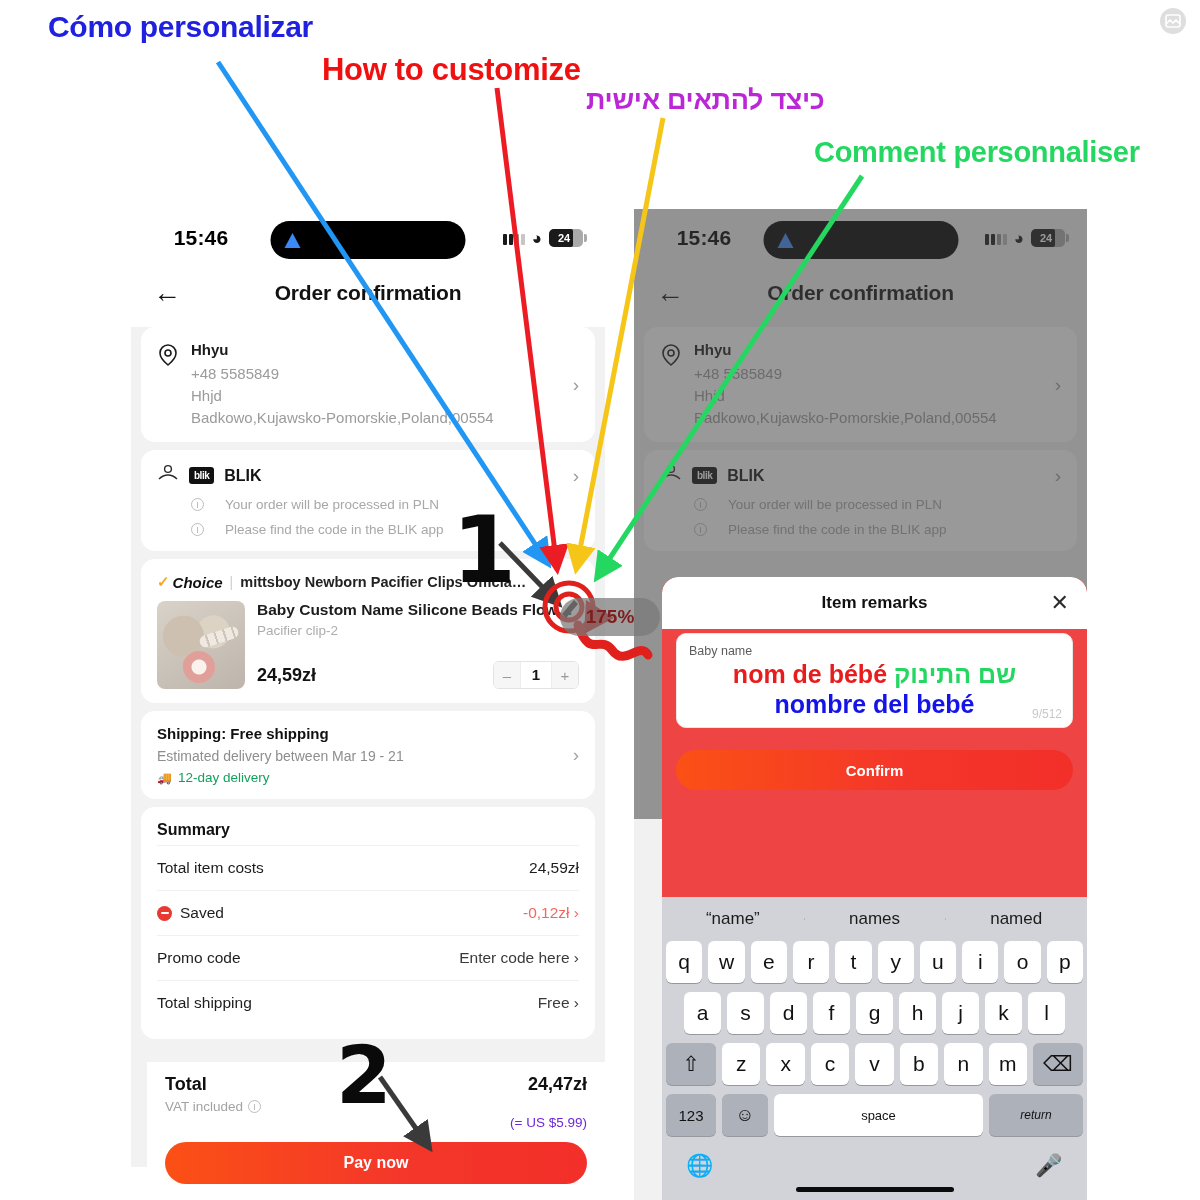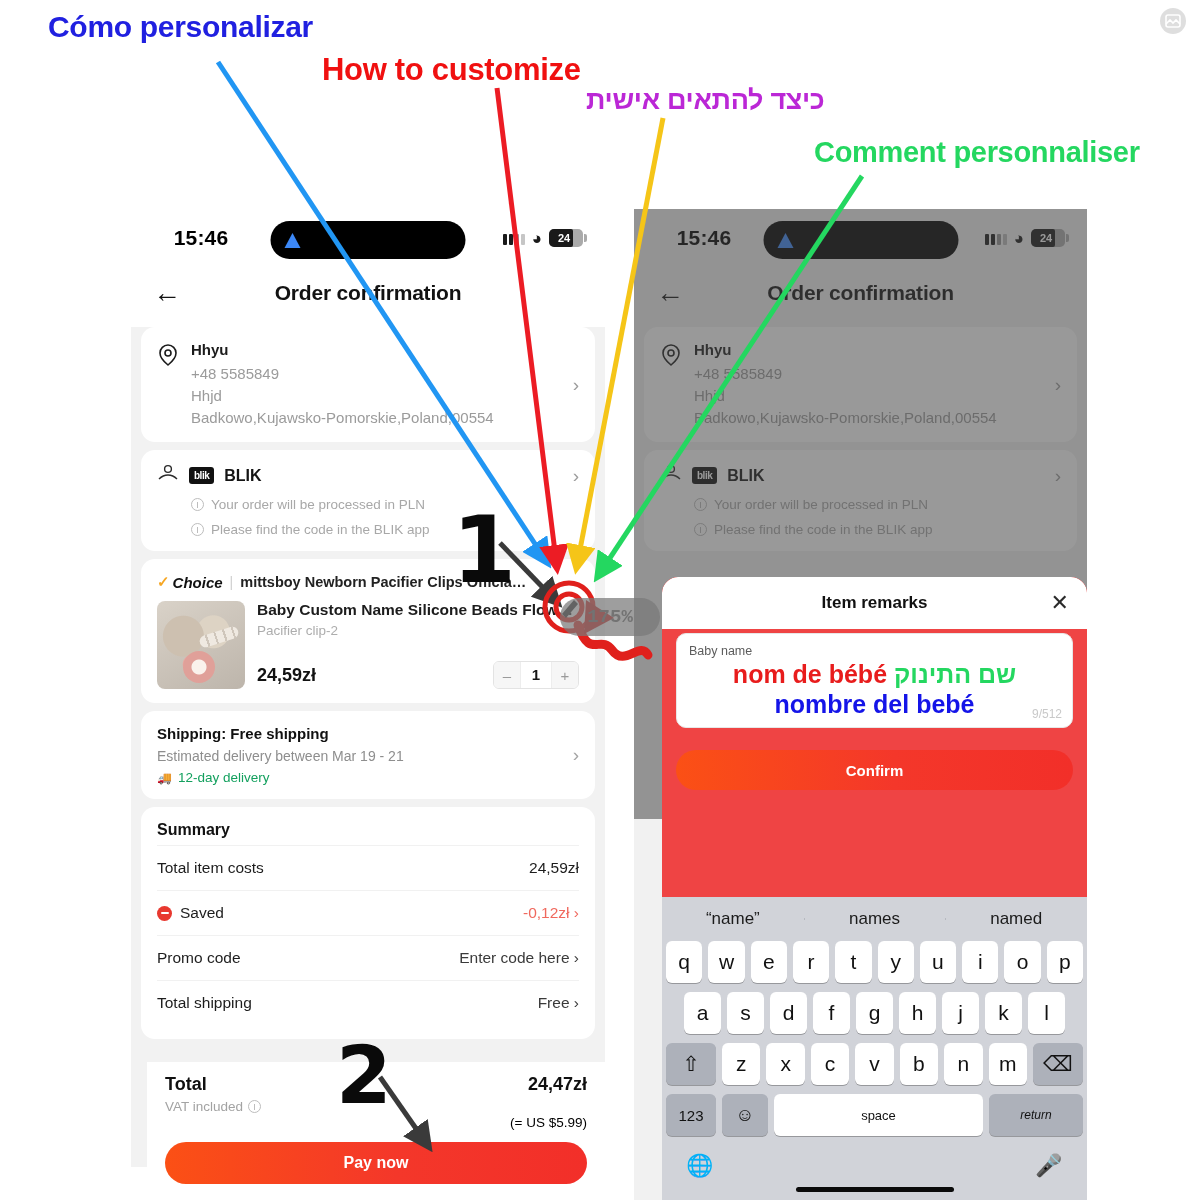--- a/index.html
+++ b/index.html
@@ -39,26 +39,25 @@
   #big-num-1 { left: 452px; top: 505px;  font-size: 92px; }
   #big-num-2 { left: 336px; top: 1036px; font-size: 80px; }
 
   
   .zoom-badge {
     position: absolute;
     left: 560px; top: 598px;
     width: 100px; height: 38px;
     border-radius: 19px;
     background: rgba(120,120,120,0.72);
-    color: #737373;
+    color: #7f1d1d;
     font-size: 19px;
     font-weight: bold;
     display: flex; align-items: center; justify-content: center;
     z-index: 62;
-    font-family: Liberation Mono, monospace;
   }
 
   
   .phone {
     position: absolute;
     overflow: hidden;
     background: #ffffff;
   }
   #phone-left  { left: 131px; top: 209px; width: 474px; height: 991px; }
   #phone-right { left: 634px; top: 209px; width: 453px; height: 991px; background: #f1f1f1; }
@@ -167,21 +166,21 @@
   .blik-logo {
     background: #111; color: #fff;
     font-size: 10px; font-weight: bold;
     padding: 3px 5px; border-radius: 3px;
     letter-spacing: -0.5px;
   }
   .pay-name { font-size: 16px; font-weight: bold; color: #141414; }
   .pay-note {
     font-size: 13.5px; color: #a8a8a8;
     margin: 10px 0 0 34px;
-    display: flex; align-items: center; gap: 7px;
+    display: flex; align-items: center; gap: 21px;
   }
   .info-circ {
     display:inline-block; width: 13px; height: 13px;
     border: 1.3px solid #bdbdbd; border-radius: 50%;
     position: relative; flex: 0 0 auto;
   }
   .info-circ::after {
     content:""; position:absolute; left: 5px; top: 2.5px;
     width: 1.3px; height: 6px; background: #bdbdbd;
   }
@@ -284,21 +283,21 @@
     background: #fff;
     padding: 12px 18px 16px;
   }
   .total-line { display: flex; align-items: flex-start; justify-content: space-between; }
   .total-label { font-size: 18px; font-weight: bold; color: #101010; }
   .total-vat {
     font-size: 13.5px; color: #a3a3a3; margin-top: 4px;
     display: flex; align-items: center; gap: 5px;
   }
   .total-amt { font-size: 18px; font-weight: bold; color: #101010; text-align: right; }
-  .total-usd { font-size: 13.5px; color: #000000; margin-top: 20px; text-align: right; }
+  .total-usd { font-size: 13.5px; color: #6d28d9; margin-top: 20px; text-align: right; }
   .pay-btn {
     margin-top: 12px;
     display: block; width: 100%; height: 42px;
     border: none; border-radius: 21px; cursor: pointer;
     background: linear-gradient(90deg, #fb5015 0%, #f4372a 55%, #f22f29 100%);
     color: #fff; font-size: 16px; font-weight: bold;
     font-family: "Liberation Sans", sans-serif;
   }
 
   

